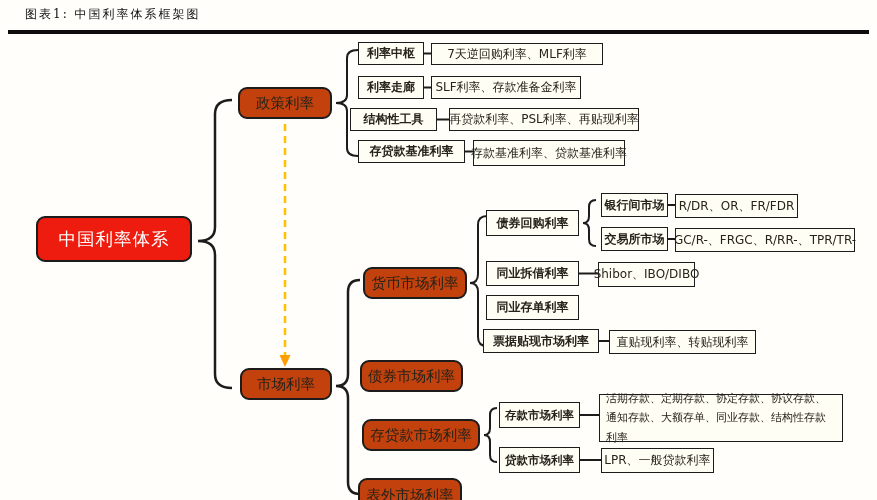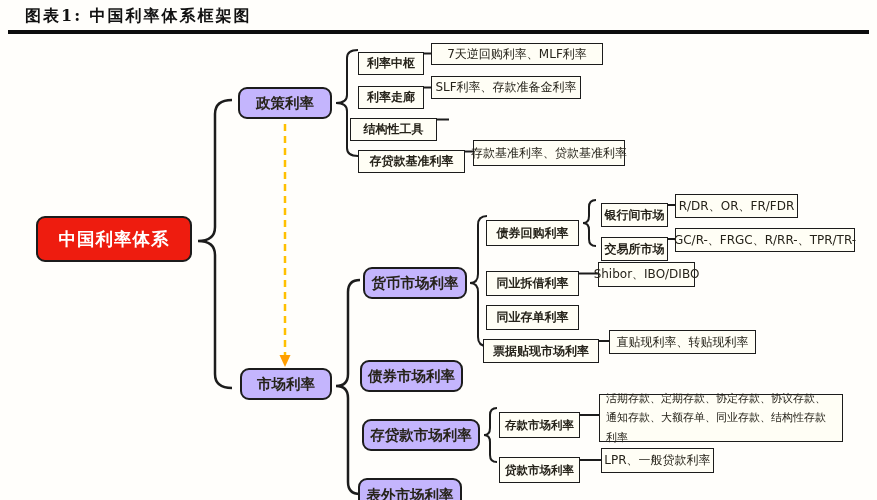--- a/index.html
+++ b/index.html
@@ -3,34 +3,34 @@
 <meta charset="utf-8">
 <style>
   html,body{margin:0;padding:0;}
   body{
     width:877px;height:500px;overflow:hidden;position:relative;
     background:#fffefb;font-family:"DejaVu Sans",sans-serif;
   }
   #stage{position:absolute;left:0;top:0;width:877px;height:500px;}
   .title{
     position:absolute;left:25px;top:6px;font-family:"DejaVu Serif",serif;
-    font-weight:700;font-size:16px;color:#111;letter-spacing:2px;white-space:nowrap;
+    font-weight:400;font-size:12px;color:#111;letter-spacing:2px;white-space:nowrap;
   }
   .rule{position:absolute;left:8px;top:30px;width:861px;height:4px;background:#0d0d0d;}
   svg.layer{position:absolute;left:0;top:0;}
   .box{
     position:absolute;box-sizing:border-box;display:flex;align-items:center;justify-content:center;
     border:1.5px solid #1c1c1c;background:#fffef5;color:#26231a;white-space:nowrap;
   }
-  .sq{font-size:12px;font-weight:600;margin-top:10px;}
+  .sq{font-size:12px;font-weight:600;}
   .dt{font-size:12px;font-weight:500;}
-  .rd{border-radius:9px;border-width:2px;font-weight:700;font-size:14.5px;background:#c4b5fd;}
+  .rd{border-radius:9px;border-width:2px;font-weight:400;font-size:14.5px;background:#c2410c;}
   .root{
     background:#ee1c0f;color:#ffffff;border-radius:9px;border-width:2.5px;
-    font-weight:700;font-size:17.5px;letter-spacing:1px;
+    font-weight:400;font-size:17.5px;letter-spacing:1px;
   }
   .wrap{white-space:normal;line-height:1.75;padding:2px 6px;font-size:11px;}
 </style>
 </head>
 <body>
 
 <div id="stage">
 
   <div class="title">图表1: 中国利率体系框架图</div>
   <div class="rule"></div>
@@ -70,20 +70,21 @@
 
   <div class="box rd" style="left:240px;top:368px;width:92px;height:32px">市场利率</div>
 
   <div class="box sq" style="left:358px;top:42px;width:66px;height:23px">利率中枢</div>
   <div class="box dt" style="left:431px;top:43px;width:172px;height:22px">7天逆回购利率、MLF利率</div>
 
   <div class="box sq" style="left:358px;top:76px;width:66px;height:23px">利率走廊</div>
   <div class="box dt" style="left:431px;top:76px;width:150px;height:23px">SLF利率、存款准备金利率</div>
 
   <div class="box sq" style="left:350px;top:108px;width:87px;height:23px">结构性工具</div>
+  <div class="box dt" style="left:449px;top:108px;width:190px;height:23px">再贷款利率、PSL利率、再贴现利率</div>
 
   <div class="box sq" style="left:358px;top:140px;width:107px;height:23px">存贷款基准利率</div>
   <div class="box dt" style="left:473px;top:140px;width:152px;height:26px">存款基准利率、贷款基准利率</div>
 
   <div class="box rd" style="left:363px;top:267px;width:104px;height:32px">货币市场利率</div>
 
   <div class="box sq" style="left:486px;top:210px;width:93px;height:26px">债券回购利率</div>
 
   <div class="box sq" style="left:601px;top:193px;width:67px;height:24px">银行间市场</div>
   <div class="box dt" style="left:675px;top:194px;width:123px;height:24px">R/DR、OR、FR/FDR</div>

